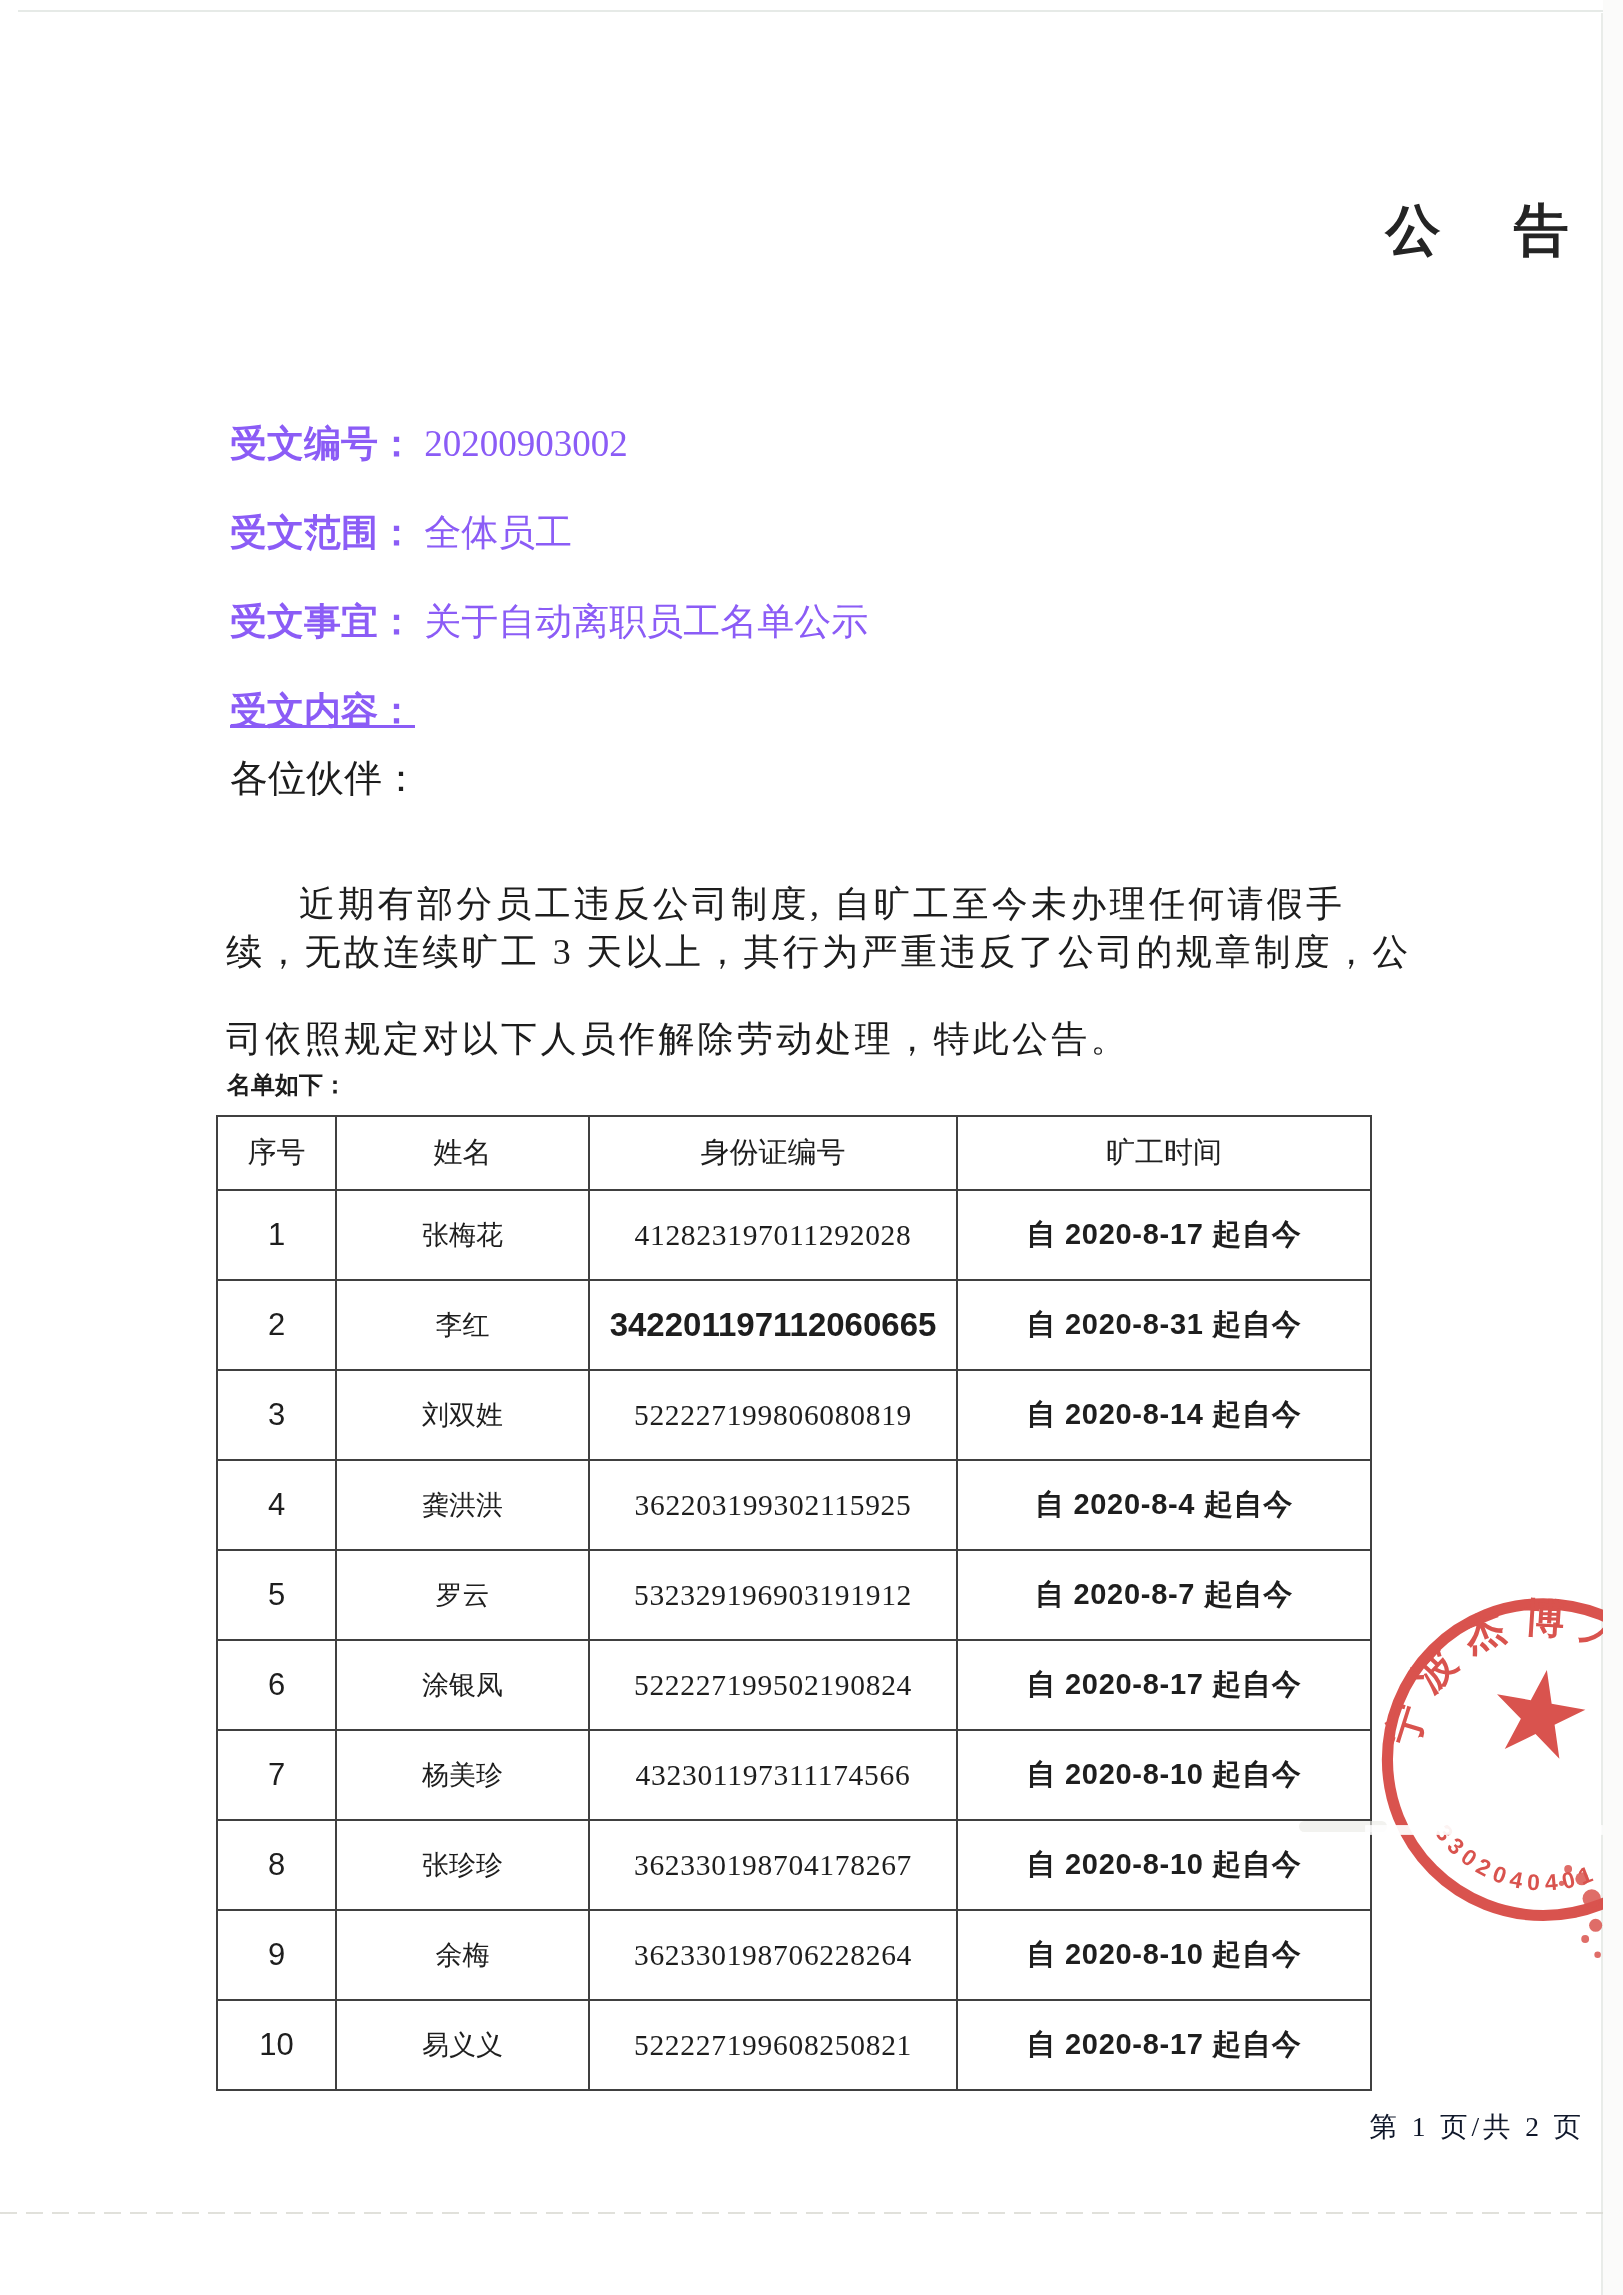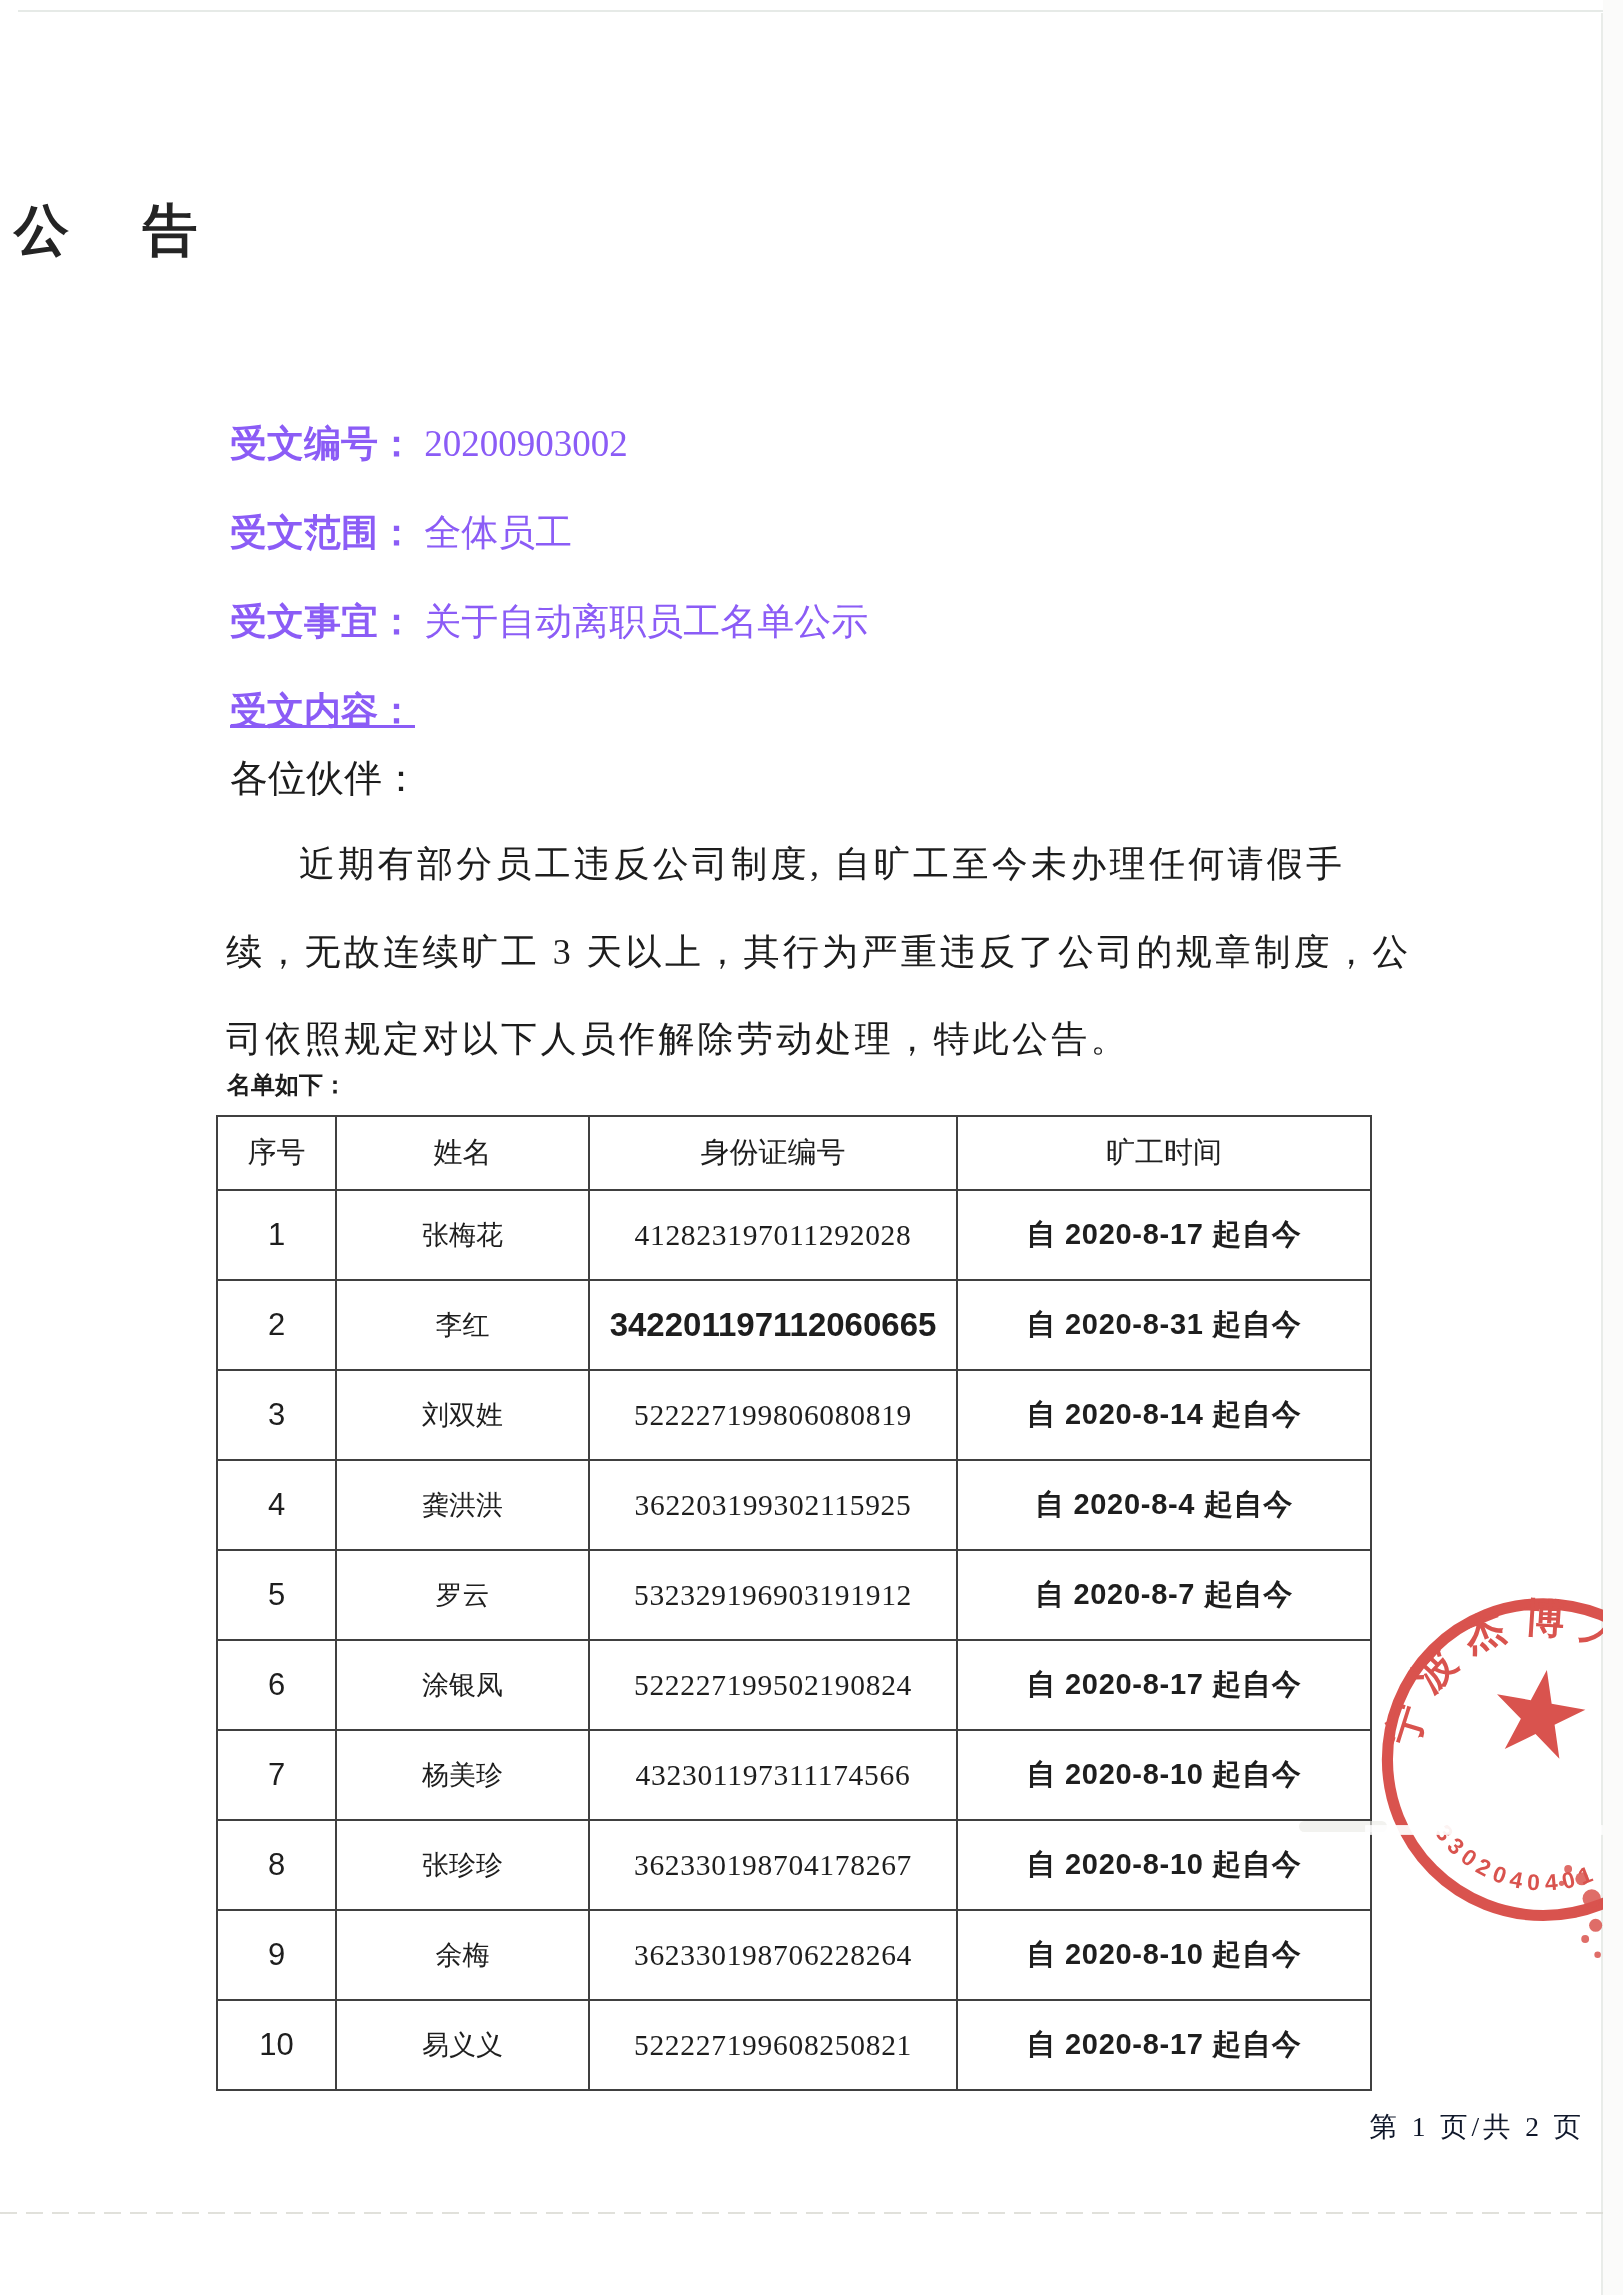--- a/index.html
+++ b/index.html
@@ -12,33 +12,33 @@
   .scan-right-line{position:absolute;left:1601px;top:13px;width:2px;height:2282px;background:#e9ece9;}
   .right-band{position:absolute;left:1603px;top:0;width:20px;height:2295px;background:#fbfbfa;}
   .scan-bottom-dash{
     position:absolute;left:0px;top:2212px;width:1611px;height:2px;
     background:repeating-linear-gradient(90deg,#d9d9d2 0 17px,transparent 17px 26px);
     opacity:.8;
   }
   .scan-smear{position:absolute;left:1299px;top:1821px;width:88px;height:10.5px;background:#ebebe7;opacity:.65;border-radius:5.2px;}
 
   .doc-title{
-    position:absolute;top:194px;left:14px;width:1574px;text-align:left;
+    position:absolute;top:194px;left:4px;width:1574px;text-align:right;
     font-size:55px;font-weight:bold;letter-spacing:9.2px;color:#242424;
   }
   .field-line{position:absolute;left:230px;font-size:37px;white-space:nowrap;color:#8b5cf6;margin-top:21px;}
   .field-label{font-weight:bold;}
   .field-value{font-weight:normal;margin-left:9.2px;}
   .f1{top:398px;} .f2{top:487px;} .f3{top:576px;} .f4{top:665px;text-decoration:underline;}
   .salutation{position:absolute;left:230px;top:753px;font-size:38px;color:#1d1d1d;}
   .body-line{
     position:absolute;left:226px;width:1153px;font-size:36px;
     letter-spacing:3.3px;color:#1d1d1d;white-space:nowrap;
   }
-  .b1{top:840px;padding-left:73px;}
+  .b1{top:880px;padding-left:73px;}
   .b2{top:928px;}
   .b3{top:1015px;}
   .list-intro{position:absolute;left:227px;top:1069px;font-size:24px;font-weight:bold;color:#1d1d1d;}
 
   table.roster{
     position:absolute;left:216px;top:1115px;width:1154px;
     border-collapse:collapse;table-layout:fixed;
   }
   table.roster th,table.roster td{
     border:2px solid #404040;text-align:center;vertical-align:middle;

